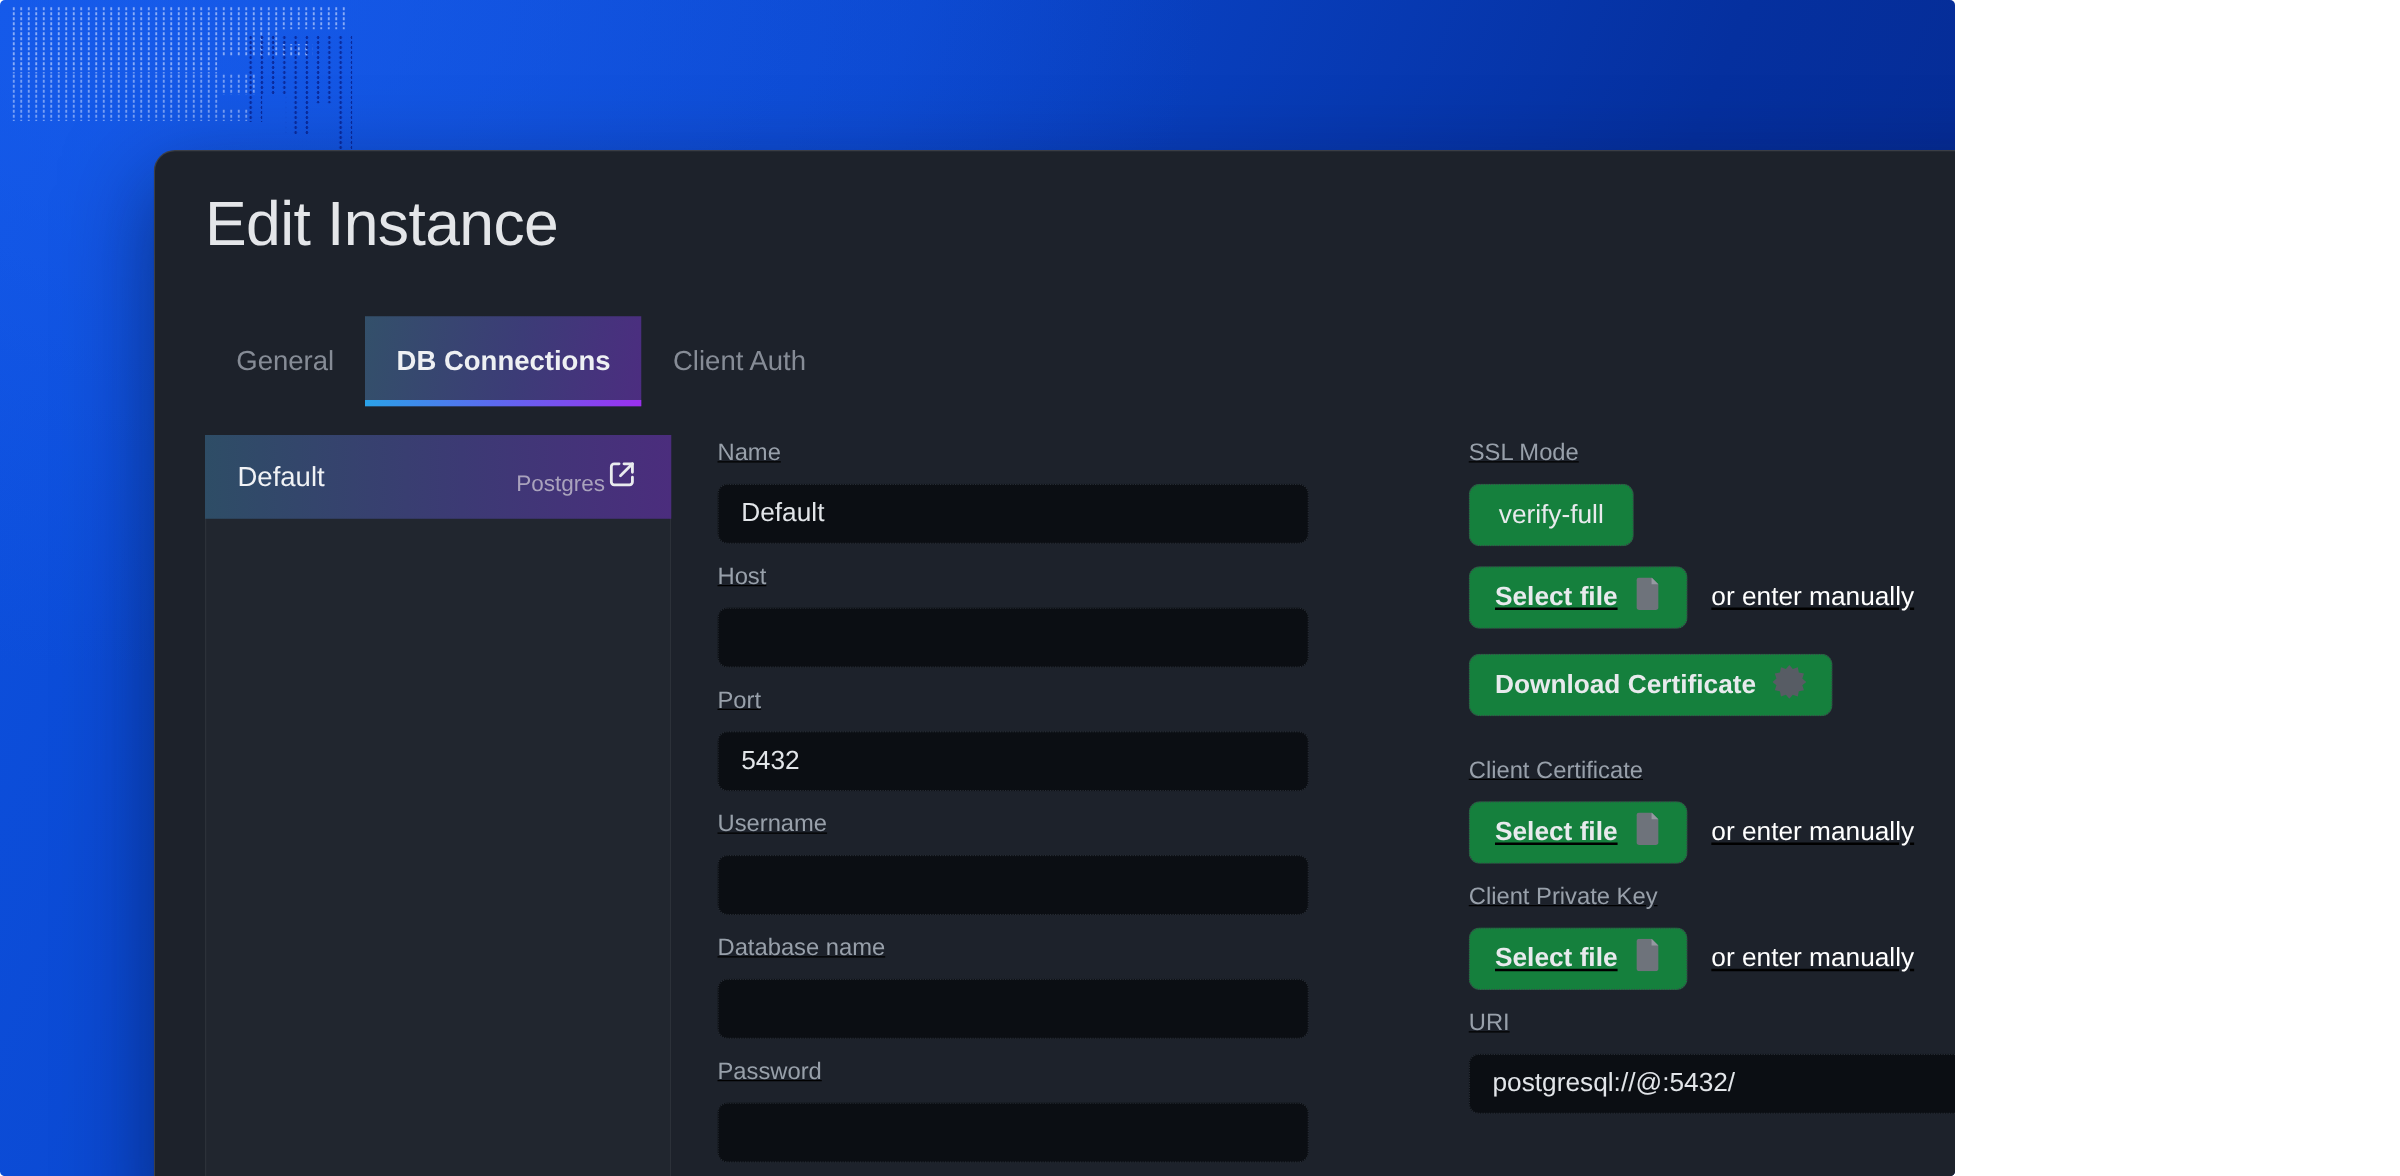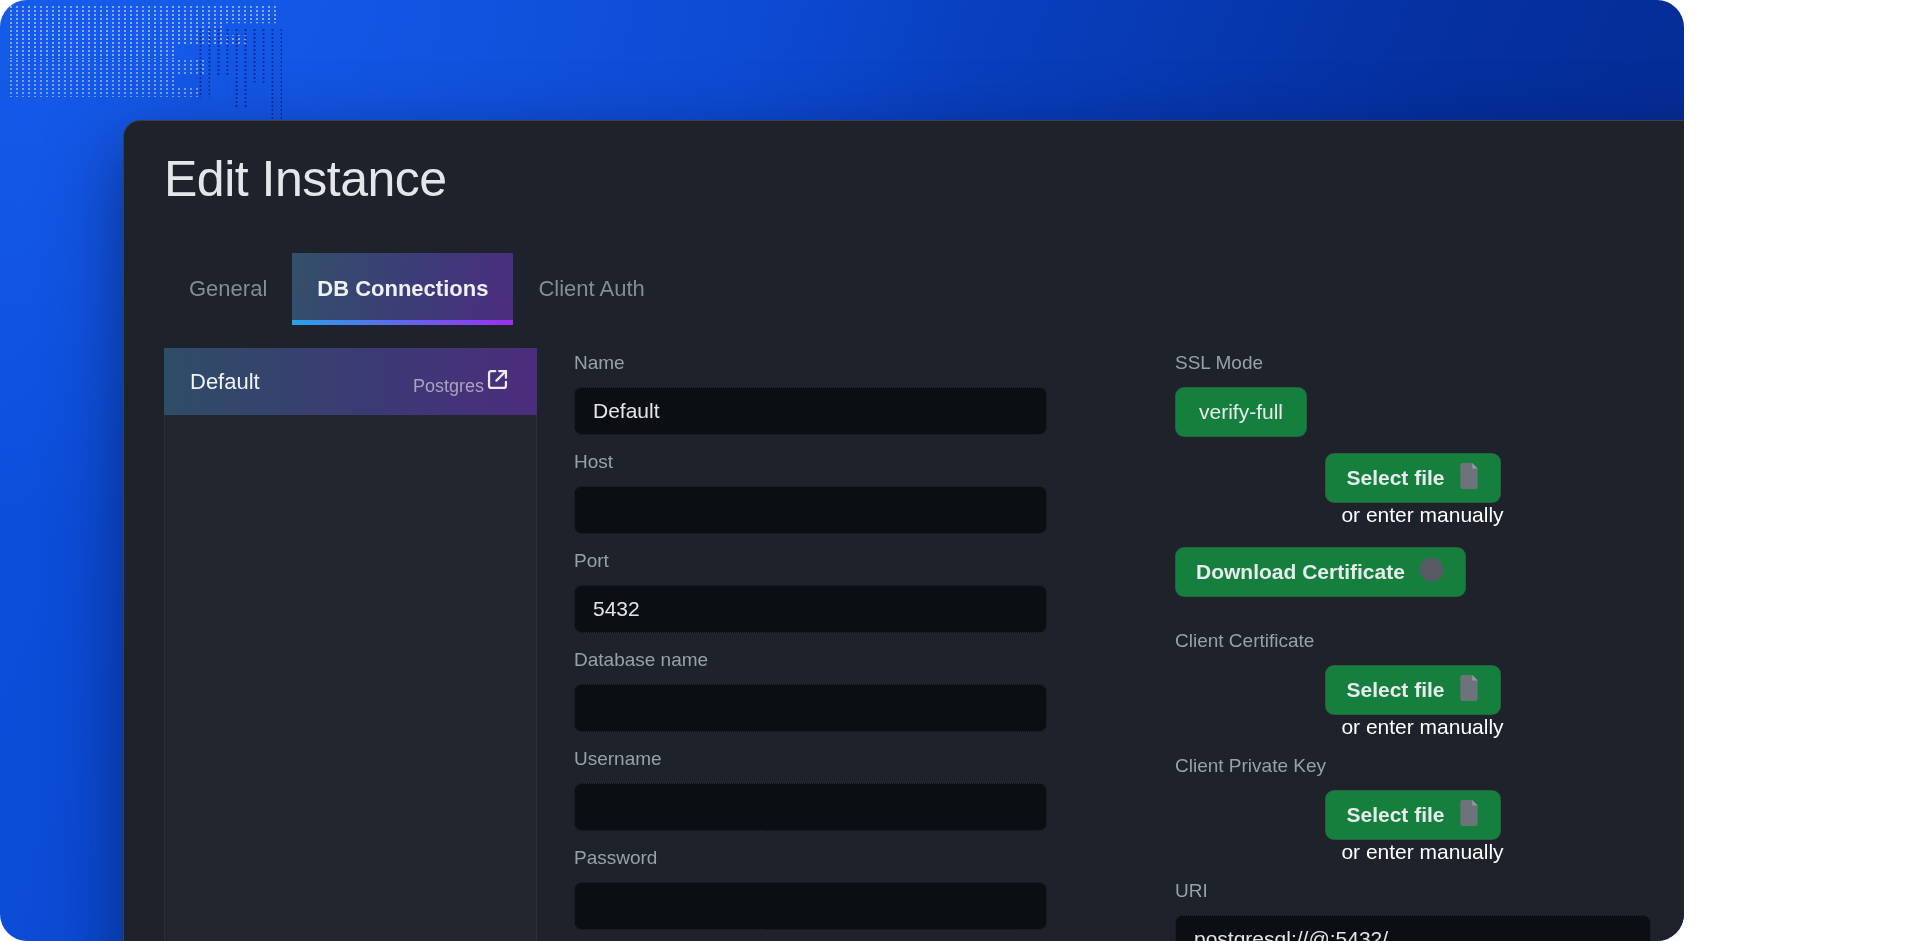--- a/index.html
+++ b/index.html
@@ -1,20 +1,20 @@
 <!DOCTYPE html>
 <html><head>
 <meta charset="utf-8">
 <style>
   * { box-sizing: border-box; margin: 0; padding: 0; }
   html, body { width: 1920px; height: 941px; background: #ffffff; font-family: "Liberation Sans", sans-serif; }
 
   .app {
-    position: relative; width: 1684px; height: 941px;
-    border-radius: 27px; overflow: hidden;
+    position: relative; width: 1564px; height: 941px;
+    border-radius: 4px; overflow: hidden;
     background:
       radial-gradient(1400px 900px at 8% 0%, rgba(30,100,245,0.55), rgba(30,100,245,0) 60%),
       linear-gradient(112deg, #0d51e0 0%, #0a46cc 38%, #05309f 72%, #06288c 100%);
   }
 
   
   .glitch { position: absolute; pointer-events: none; }
   .g-a {
     left: 8px; top: 5px; width: 272px; height: 54px;
     background-image: radial-gradient(circle, rgba(200,216,255,0.65) 0.9px, transparent 1.1px);
@@ -89,32 +89,32 @@
 
   .field-label {
     display: block; font-size: 19px; color: #98a0aa; margin-bottom: 13px;
   }
   .text-input {
     width: 100%; height: 48px; border-radius: 8px;
     background: #0b0e13; border: 1px dotted #272c34;
     color: #e2e5e9; font-size: 21px; padding: 0 18px;
     font-family: "Liberation Sans", sans-serif; outline: none;
   }
-  .group { margin-bottom: 16px; }
+  .group { margin-bottom: 16px; text-decoration: underline; }
   .group-lg { margin-bottom: 33px; }
 
   .btn {
     display: inline-flex; align-items: center; gap: 13px;
     height: 50px; padding: 0 20px; border-radius: 9px;
     background: #15803d; border: 1px dotted #3d424a;
     color: #e8eaed; font-size: 21px; font-weight: 700;
     font-family: "Liberation Sans", sans-serif; cursor: pointer;
   }
   .btn-plain { font-weight: 400; padding: 0 23px; }
-  .file-row { display: flex; align-items: center; flex-direction: column; }
+  .file-row { display: flex; align-items: center; }
   .manual-text { font-size: 21px; color: #ffffff; margin-left: 19px; }
   .dl-btn { margin-top: 20px; }
 
   .icon { flex: 0 0 auto; display: inline-block; }
 </style>
 </head>
 <body>
 
 <div class="app">
   <div class="glitch g-a"></div>
@@ -156,25 +156,25 @@
           </div>
           <div class="group">
             <label class="field-label">Host</label>
             <input class="text-input" type="text" value="" style="">
           </div>
           <div class="group">
             <label class="field-label">Port</label>
             <input class="text-input" type="text" value="5432" style="">
           </div>
           <div class="group">
+            <label class="field-label">Username</label>
+            <input class="text-input" type="text" value="" style="">
+          </div>
+          <div class="group">
             <label class="field-label">Database name</label>
-            <input class="text-input" type="text" value="" style="">
-          </div>
-          <div class="group">
-            <label class="field-label">Username</label>
             <input class="text-input" type="text" value="" style="">
           </div>
           <div class="group">
             <label class="field-label">Password</label>
             <input class="text-input" type="text" value="" style="">
           </div>
         </div>
 
         <div class="col-right">
           <div class="group">

